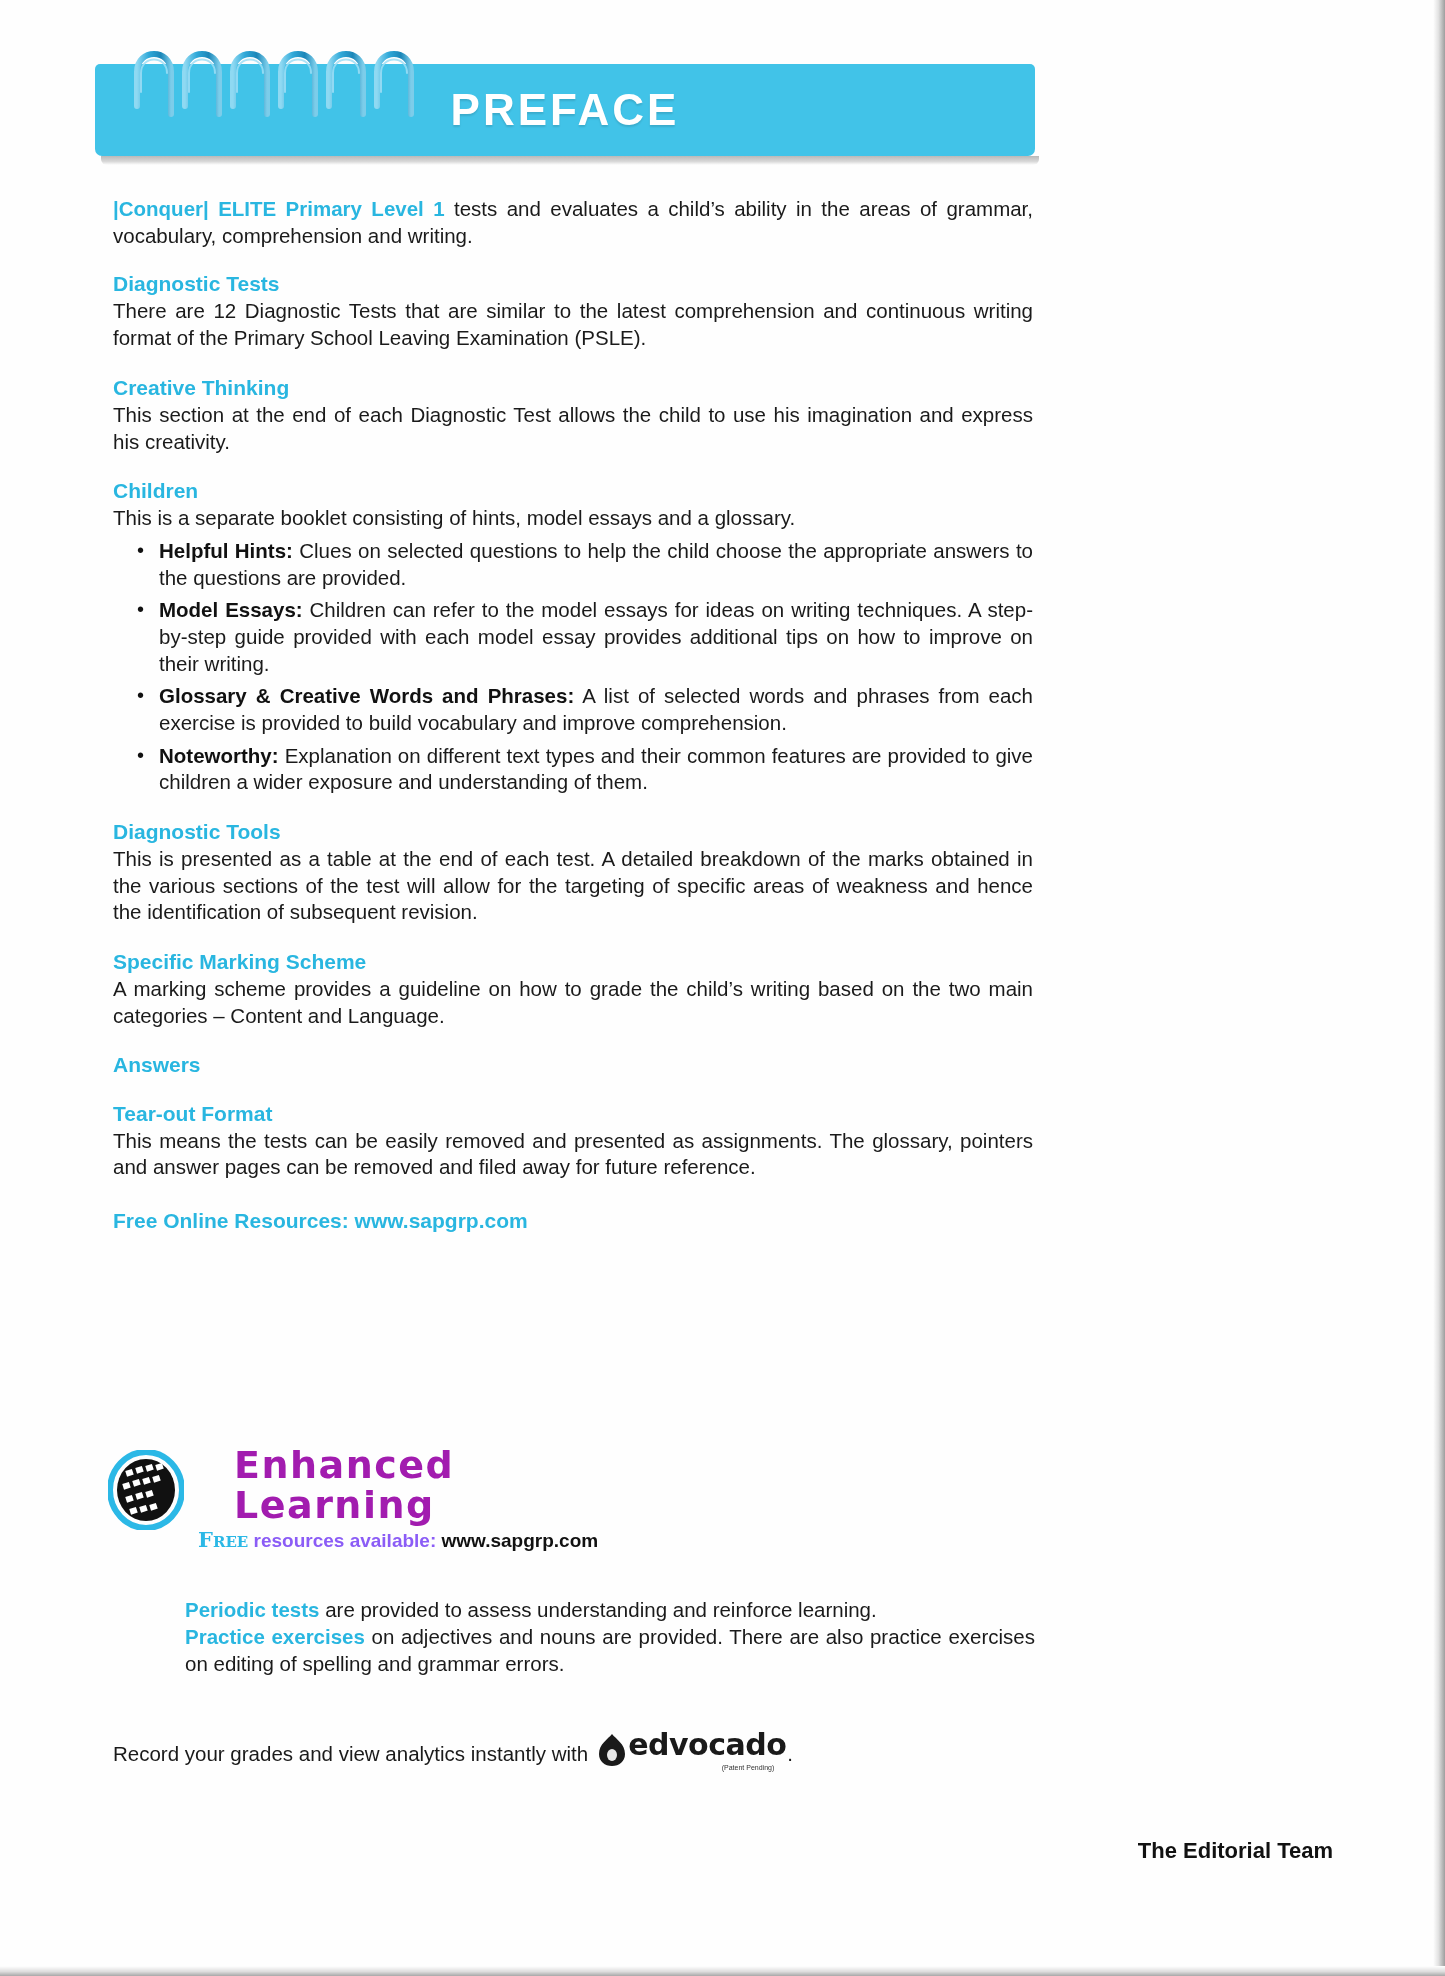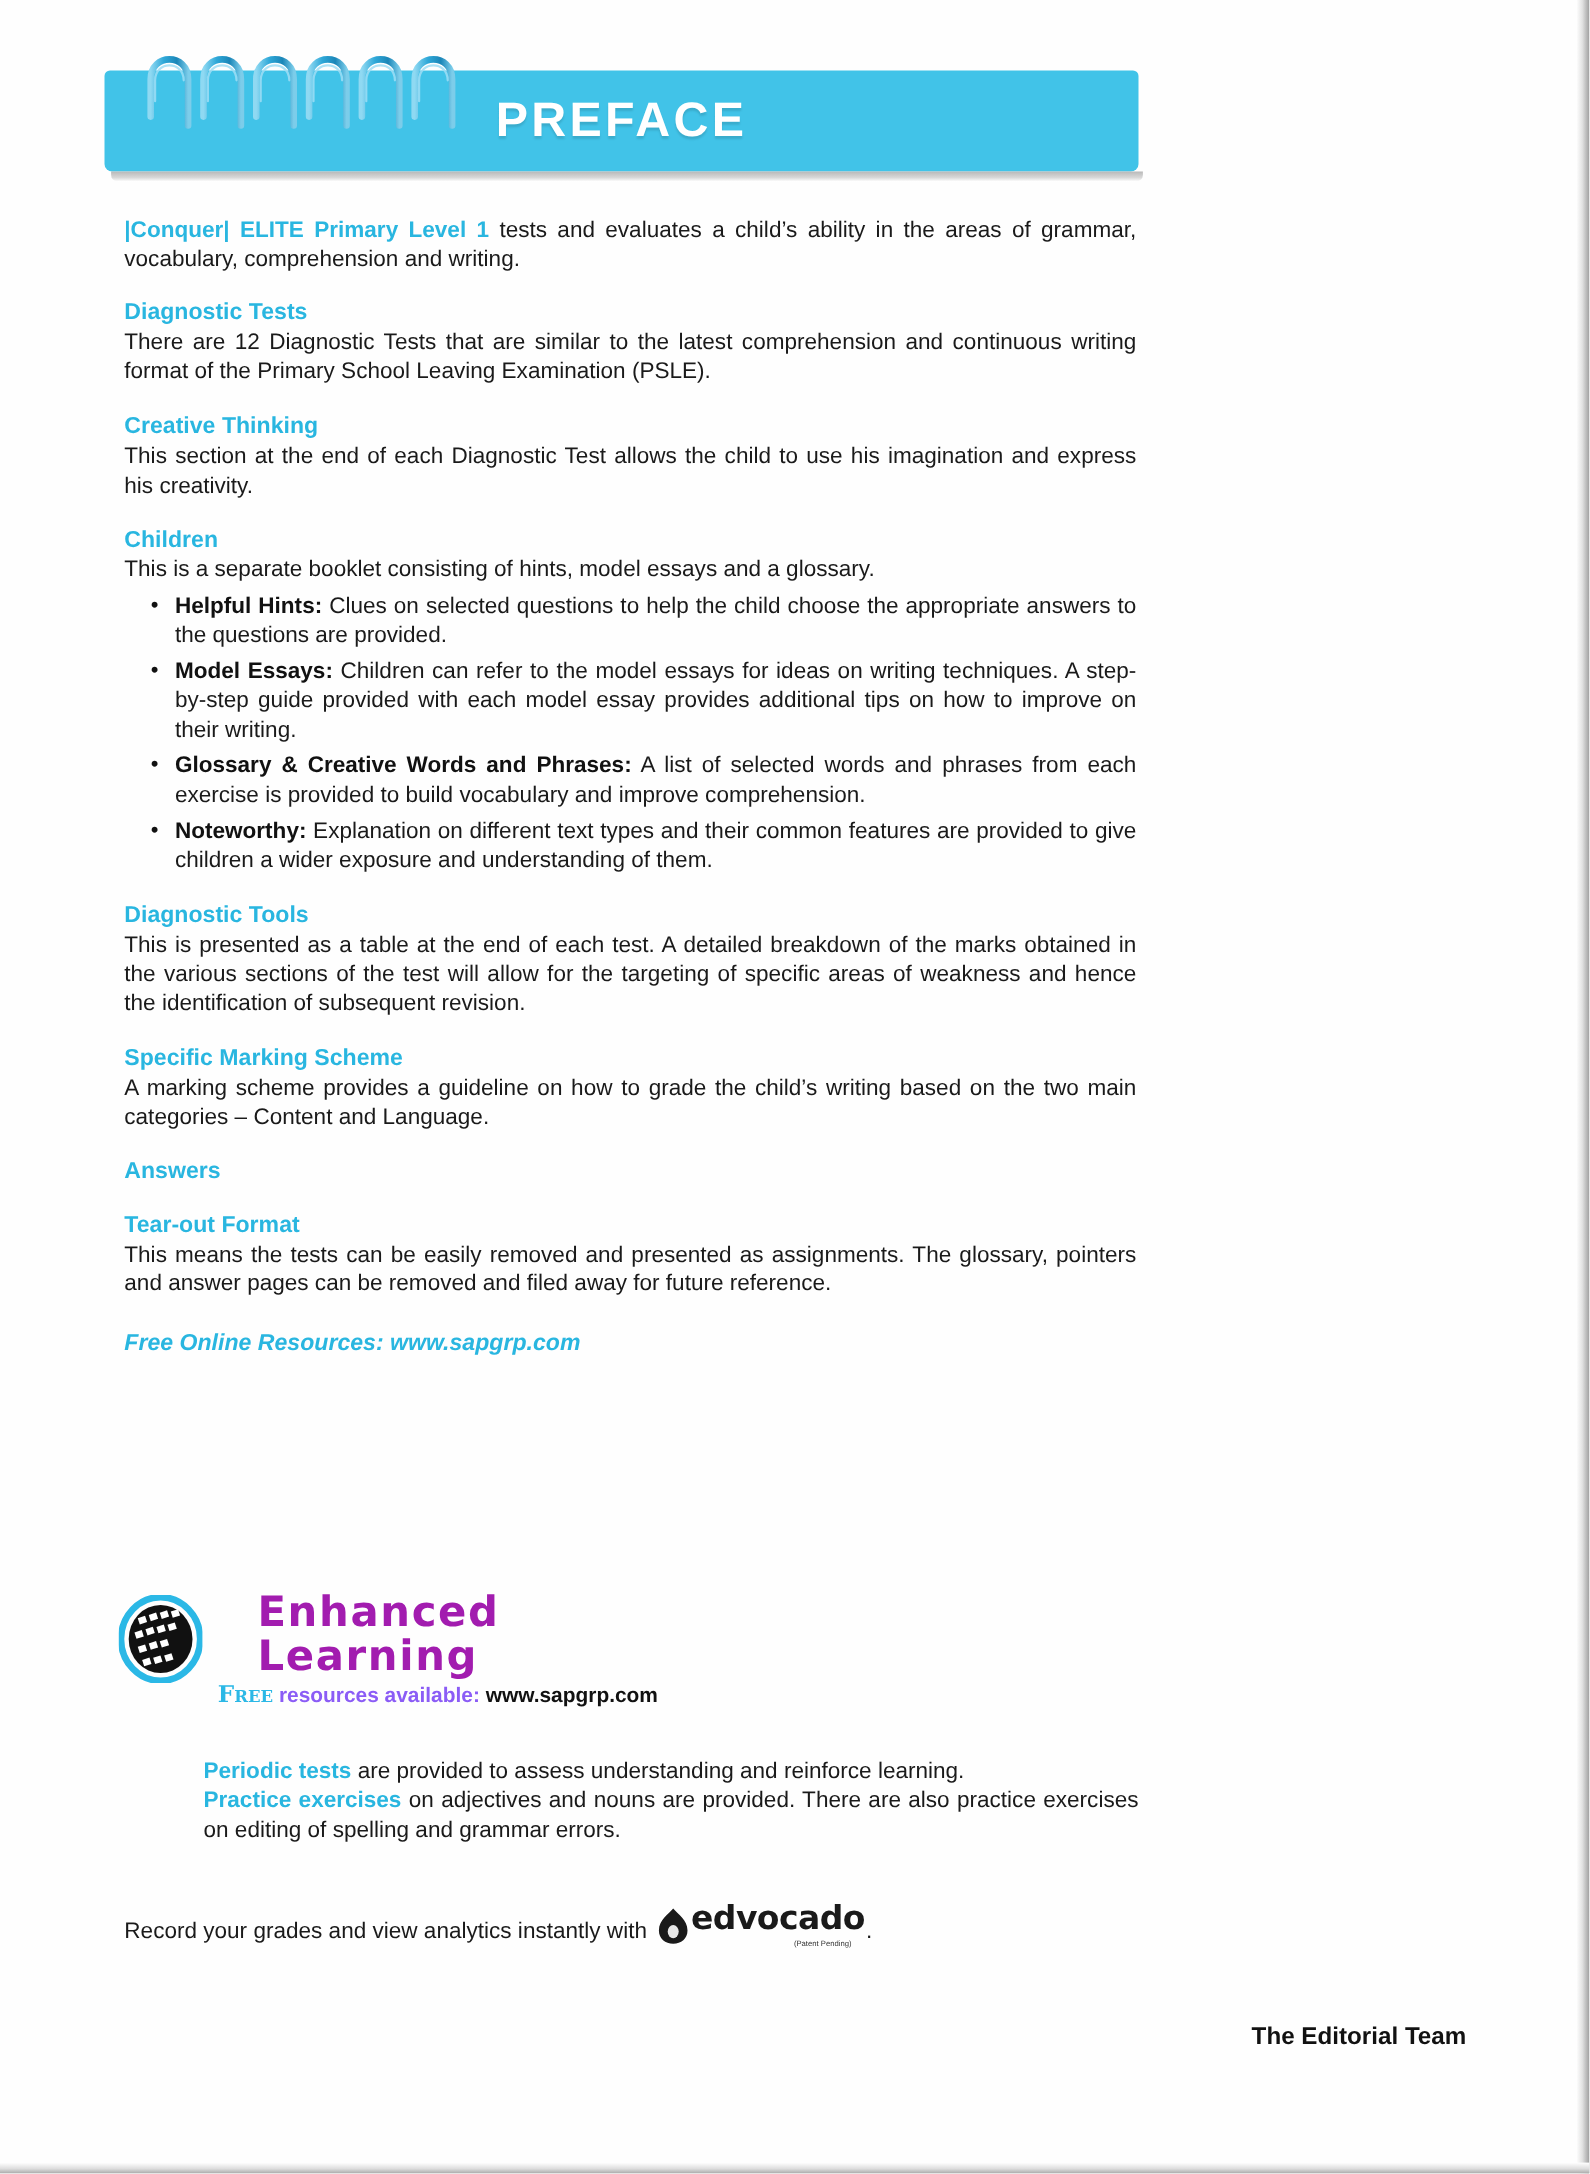--- a/index.html
+++ b/index.html
@@ -130,21 +130,20 @@
   .bullet-term {
     font-weight: bold;
     color: #111;
   }
 
   .free-online {
     color: #29b6e0;
     font-weight: bold;
     font-size: 21px;
     margin: 26px 0 0 0;
-    font-style: italic;
   }
 
   
   .el-logo {
     position: absolute;
     left: 108px;
     top: 1450px;
     width: 560px;
     height: 80px;
   }
@@ -211,21 +210,21 @@
     left: 113px;
     top: 1727px;
     font-size: 20.5px;
     color: #1a1a1a;
     display: flex;
     align-items: baseline;
     white-space: nowrap;
   }
   .edvocado-logo {
     display: inline-flex;
-    align-items: center;
+    align-items: flex-start;
     margin-left: 9px;
     position: relative;
   }
   .edvocado-mark {
     width: 30px; height: 34px;
     position: relative;
     top: 6px;
     margin-right: 1px;
   }
   .edvocado-word {

